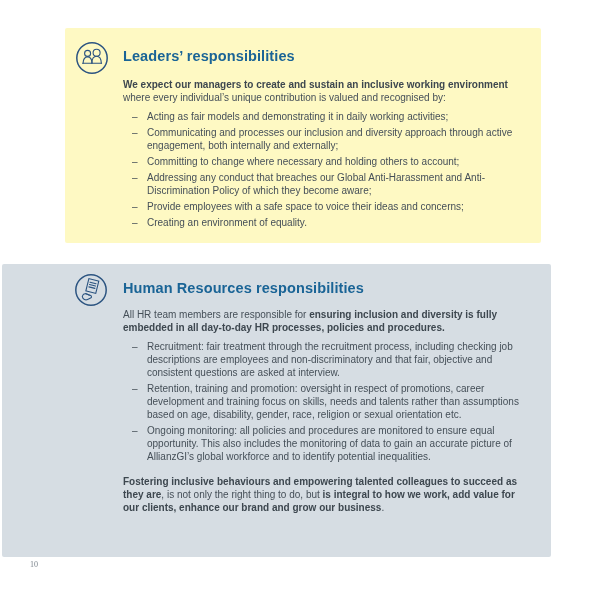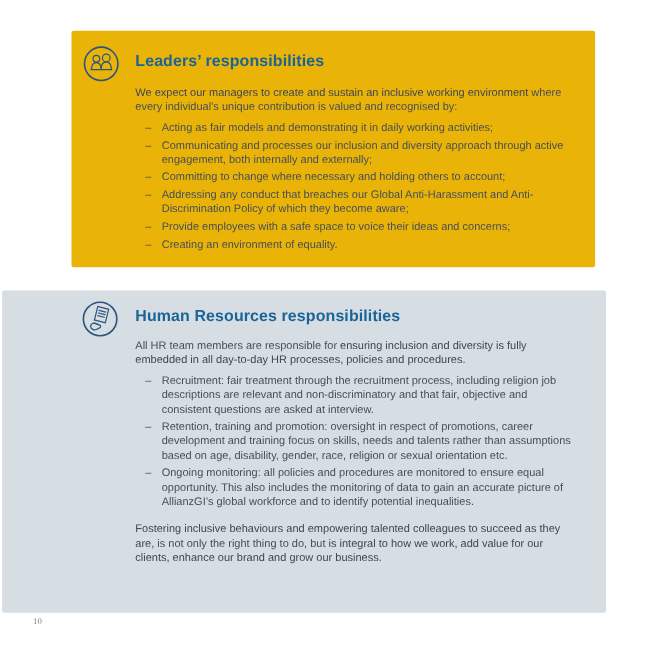--- a/index.html
+++ b/index.html
@@ -1,34 +1,34 @@
 <!DOCTYPE html>
 <html><head>
 <meta charset="utf-8">
 <style>
   html,body{margin:0;padding:0;background:#ffffff;}
   .page{
     position:relative;width:600px;height:600px;background:#ffffff;overflow:hidden;
     font-family:"Liberation Sans","DejaVu Sans",sans-serif;color:#454f58;
   }
   .card{position:absolute;border-radius:2px;overflow:hidden;}
-  .card-leaders{left:65px;top:28px;width:476px;height:215px;background:#eab308;}
+  .card-leaders{left:65px;top:28px;width:476px;height:215px;background:#fef9c3;}
   .card-hr{left:2px;top:264px;width:535px;height:293px;background:#d6dde3;padding-left:14px;}
   .icon-badge{position:absolute;width:36px;height:36px;}
   .card-leaders .icon-badge{left:9px;top:12px;}
   .card-hr .icon-badge{left:71px;top:8px;}
   .section-title{
     position:absolute;font-size:14.5px;font-weight:700;color:#1a6496;letter-spacing:.1px;
   }
   .card-leaders .section-title{left:58px;top:20px;}
   .card-hr .section-title{left:121px;top:16px;}
   .content{position:absolute;font-size:10px;line-height:13px;}
   .card-leaders .content{left:58px;top:50px;width:405px;}
   .card-hr .content{left:121px;top:44px;width:400px;}
-  .b{font-weight:400;color:#3d474f;text-align:right;}
+  .b{font-weight:700;color:#3d474f;text-align:right;}
   .para{margin:0 0 6px 0;}
   .leadin{margin:6px 0 6px 0;}
   .bullets{margin-top:4px;}
   .bullet{display:flex;margin-top:3px;}
   .dash{flex:0 0 auto;width:10px;margin-left:9px;margin-right:5px;}
   .bullet-text{flex:1 1 auto;}
   .closing{margin-top:12px;}
   .page-number{position:absolute;left:30px;top:560px;font-size:8px;color:#7a838b;font-family:Liberation Serif, serif;}
   svg .stroke{stroke:#2c5481;fill:none;stroke-width:1.5;stroke-linecap:round;stroke-linejoin:round;}
   svg .thin{stroke:#2c5481;fill:none;stroke-width:1.1;stroke-linecap:round;}
@@ -94,21 +94,21 @@
         <path class="thin" d="M9.3 24.6 c0.6-2.4 2.4-3.4 4.4-2.6 l4 1.6 c1.1 0.5 1 2 -0.1 2.5 l-3 1.4 c-2.2 1 -4.7-0.2 -5.3-2.9 z"></path>
         <line class="thin" x1="12.6" y1="21.6" x2="16.4" y2="23.2"></line>
       </svg>
     </span>
     <div class="section-title">Human Resources responsibilities</div>
     <div class="content">
       <p class="para"><span>All HR team members are responsible for </span><span class="b">ensuring inclusion and diversity is fully embedded in all day-to-day HR processes, policies and procedures.</span></p>
       <div class="bullets">
         <div class="bullet">
             <span class="dash">–</span>
-            <span class="bullet-text">Recruitment: fair treatment through the recruitment process, including religion job descriptions are relevant and non-discriminatory and that fair, objective and consistent questions are asked at interview.</span>
+            <span class="bullet-text">Recruitment: fair treatment through the recruitment process, including checking job descriptions are employees and non-discriminatory and that fair, objective and consistent questions are asked at interview.</span>
           </div>
         <div class="bullet">
             <span class="dash">–</span>
             <span class="bullet-text">Retention, training and promotion: oversight in respect of promotions, career development and training focus on skills, needs and talents rather than assumptions based on age, disability, gender, race, religion or sexual orientation etc.</span>
           </div>
         <div class="bullet">
             <span class="dash">–</span>
             <span class="bullet-text">Ongoing monitoring: all policies and procedures are monitored to ensure equal opportunity. This also includes the monitoring of data to gain an accurate picture of AllianzGI’s global workforce and to identify potential inequalities.</span>
           </div>
       </div>

